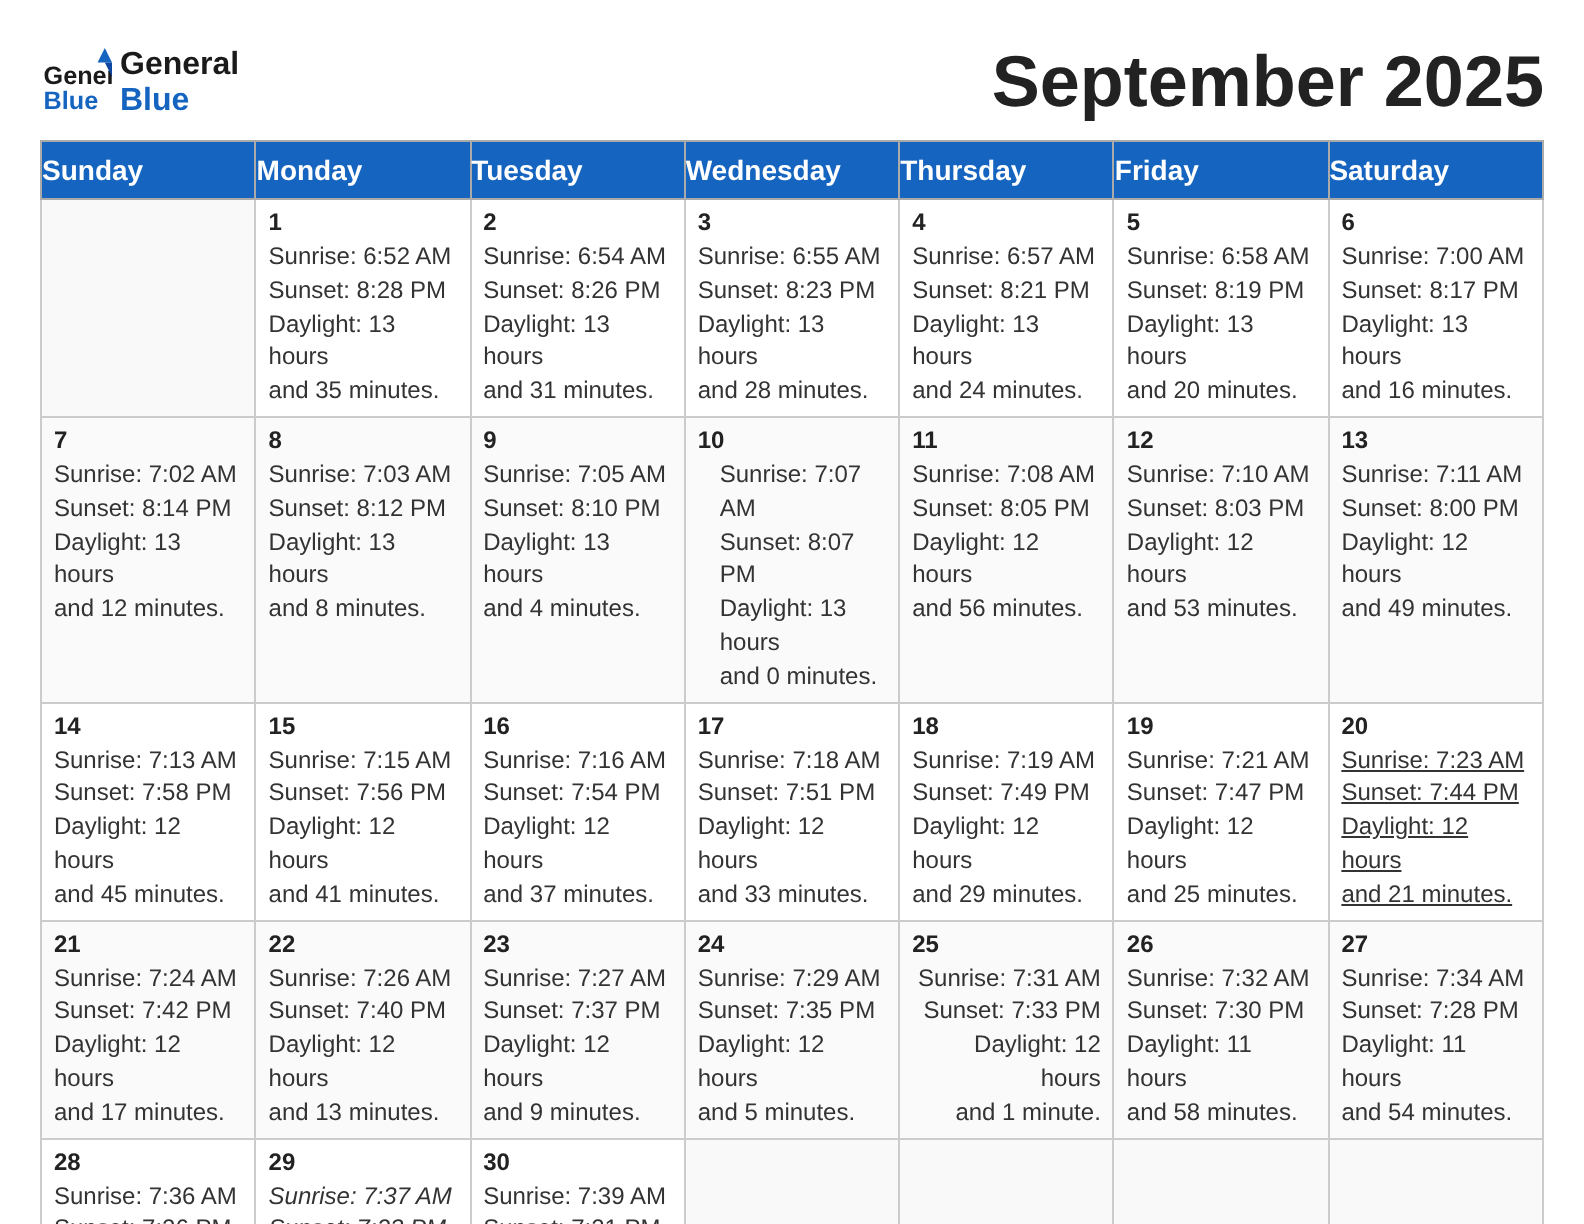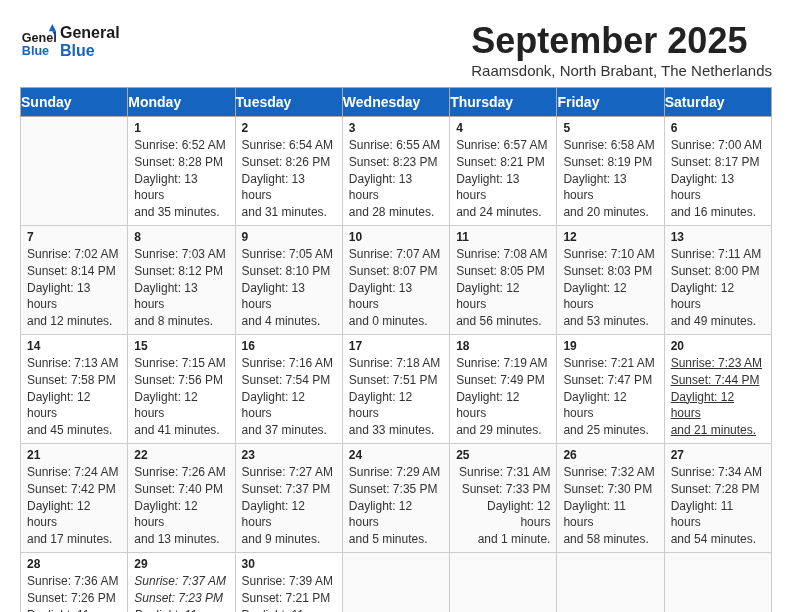--- a/index.html
+++ b/index.html
@@ -20,21 +20,21 @@
       display: flex;
       align-items: center;
       margin-top: 4px;
     }
     .logo-icon {
       width: 36px;
       height: 36px;
       margin-right: 4px;
     }
     .title-area {
-      text-align: left;
+      text-align: right;
     }
     .month-year {
       font-size: 36px;
       font-weight: bold;
       color: #222;
     }
     .location {
       font-size: 15px;
       color: #333;
     }
@@ -89,21 +89,20 @@
       <polygon points="32,8 40,8 36,0" fill="#1565c0"></polygon>
       <polygon points="36,8 40,16 40,8" fill="#0d47a1"></polygon>
     </svg>
     <div>
       <div style="font-size:16px;font-weight:bold;color:#1a1a1a;line-height:1.1;">General</div>
       <div style="font-size:16px;font-weight:bold;color:#1565c0;line-height:1.1;">Blue</div>
     </div>
   </div>
   <div class="title-area">
     <div class="month-year">September 2025</div>
-    <div class="location">Raamsdonk, North Brabant, The Netherlands</div>
   </div>
 </div>
 
 <table>
   <thead>
     <tr id="header-row">
         <th>Sunday</th>
         <th>Monday</th>
         <th>Tuesday</th>
         <th>Wednesday</th>
@@ -175,21 +174,21 @@
         </td>
         <td>
           <span class="day-number">9</span>
           <div class="day-info" style="white-space: pre-line;">Sunrise: 7:05 AM
 Sunset: 8:10 PM
 Daylight: 13 hours
 and 4 minutes.</div>
         </td>
         <td>
           <span class="day-number">10</span>
-          <div class="day-info" style="white-space: pre-line;">Sunrise: 7:07 AM
+          <div class="day-info" style="white-space: pre-line; margin-left: 11px;">Sunrise: 7:07 AM
 Sunset: 8:07 PM
 Daylight: 13 hours
 and 0 minutes.</div>
         </td>
         <td>
           <span class="day-number">11</span>
           <div class="day-info" style="white-space: pre-line;">Sunrise: 7:08 AM
 Sunset: 8:05 PM
 Daylight: 12 hours
 and 56 minutes.</div>

